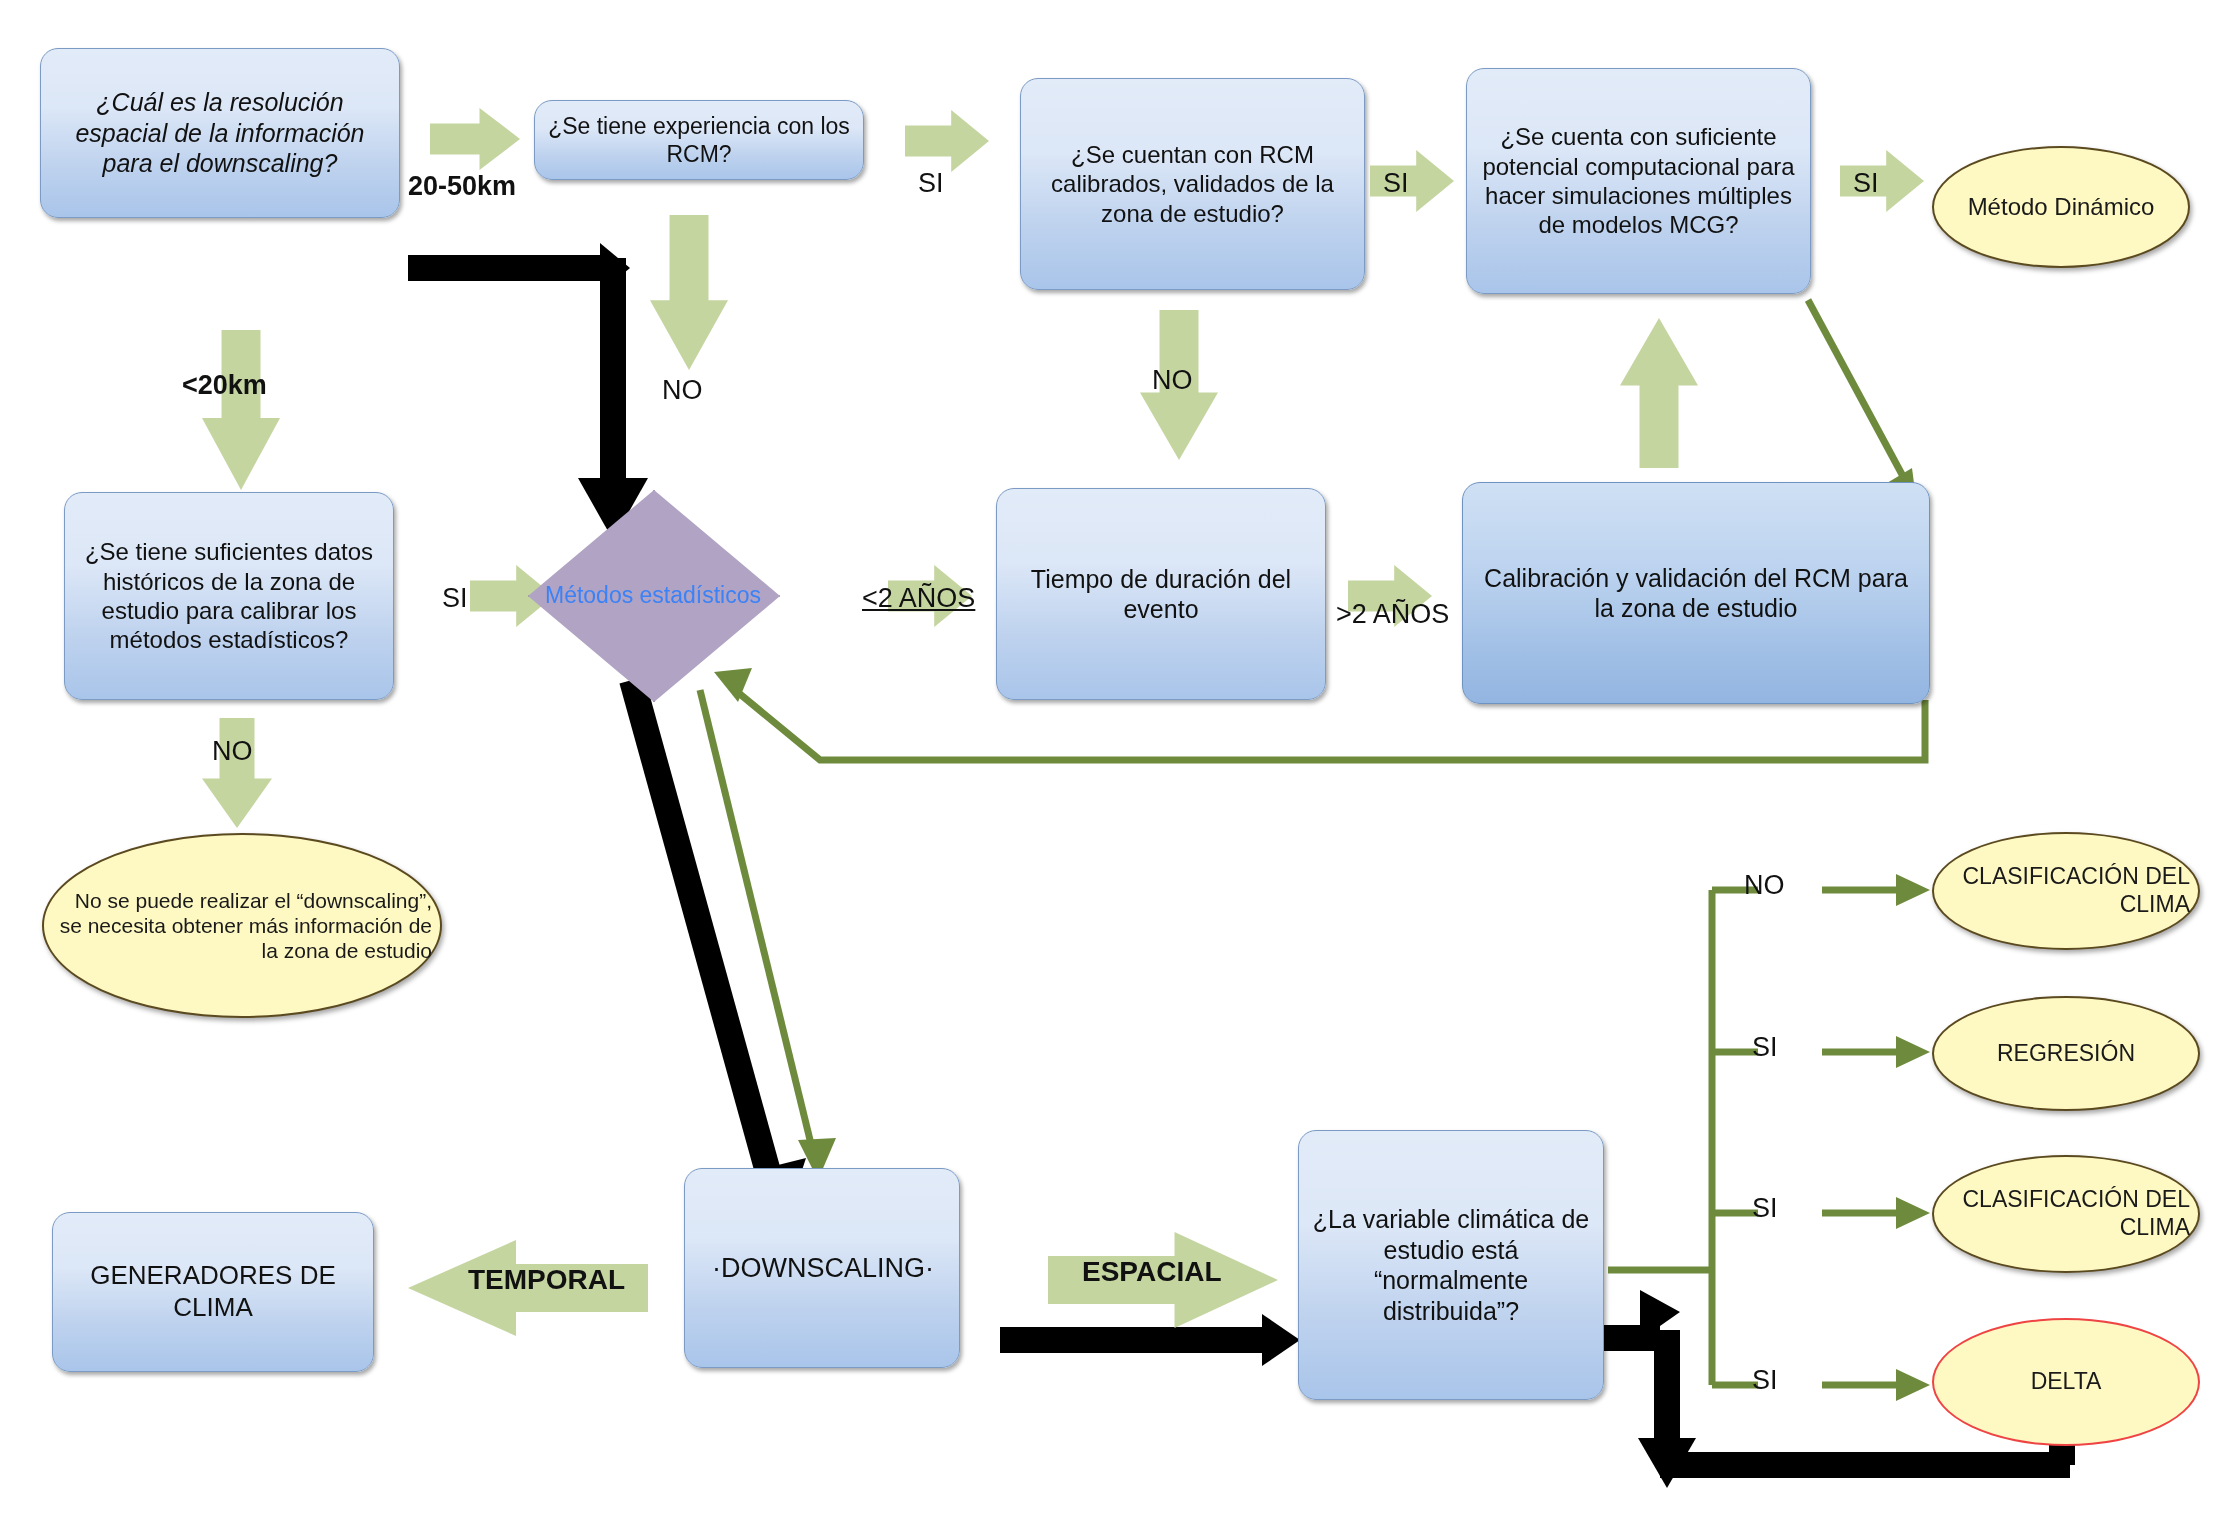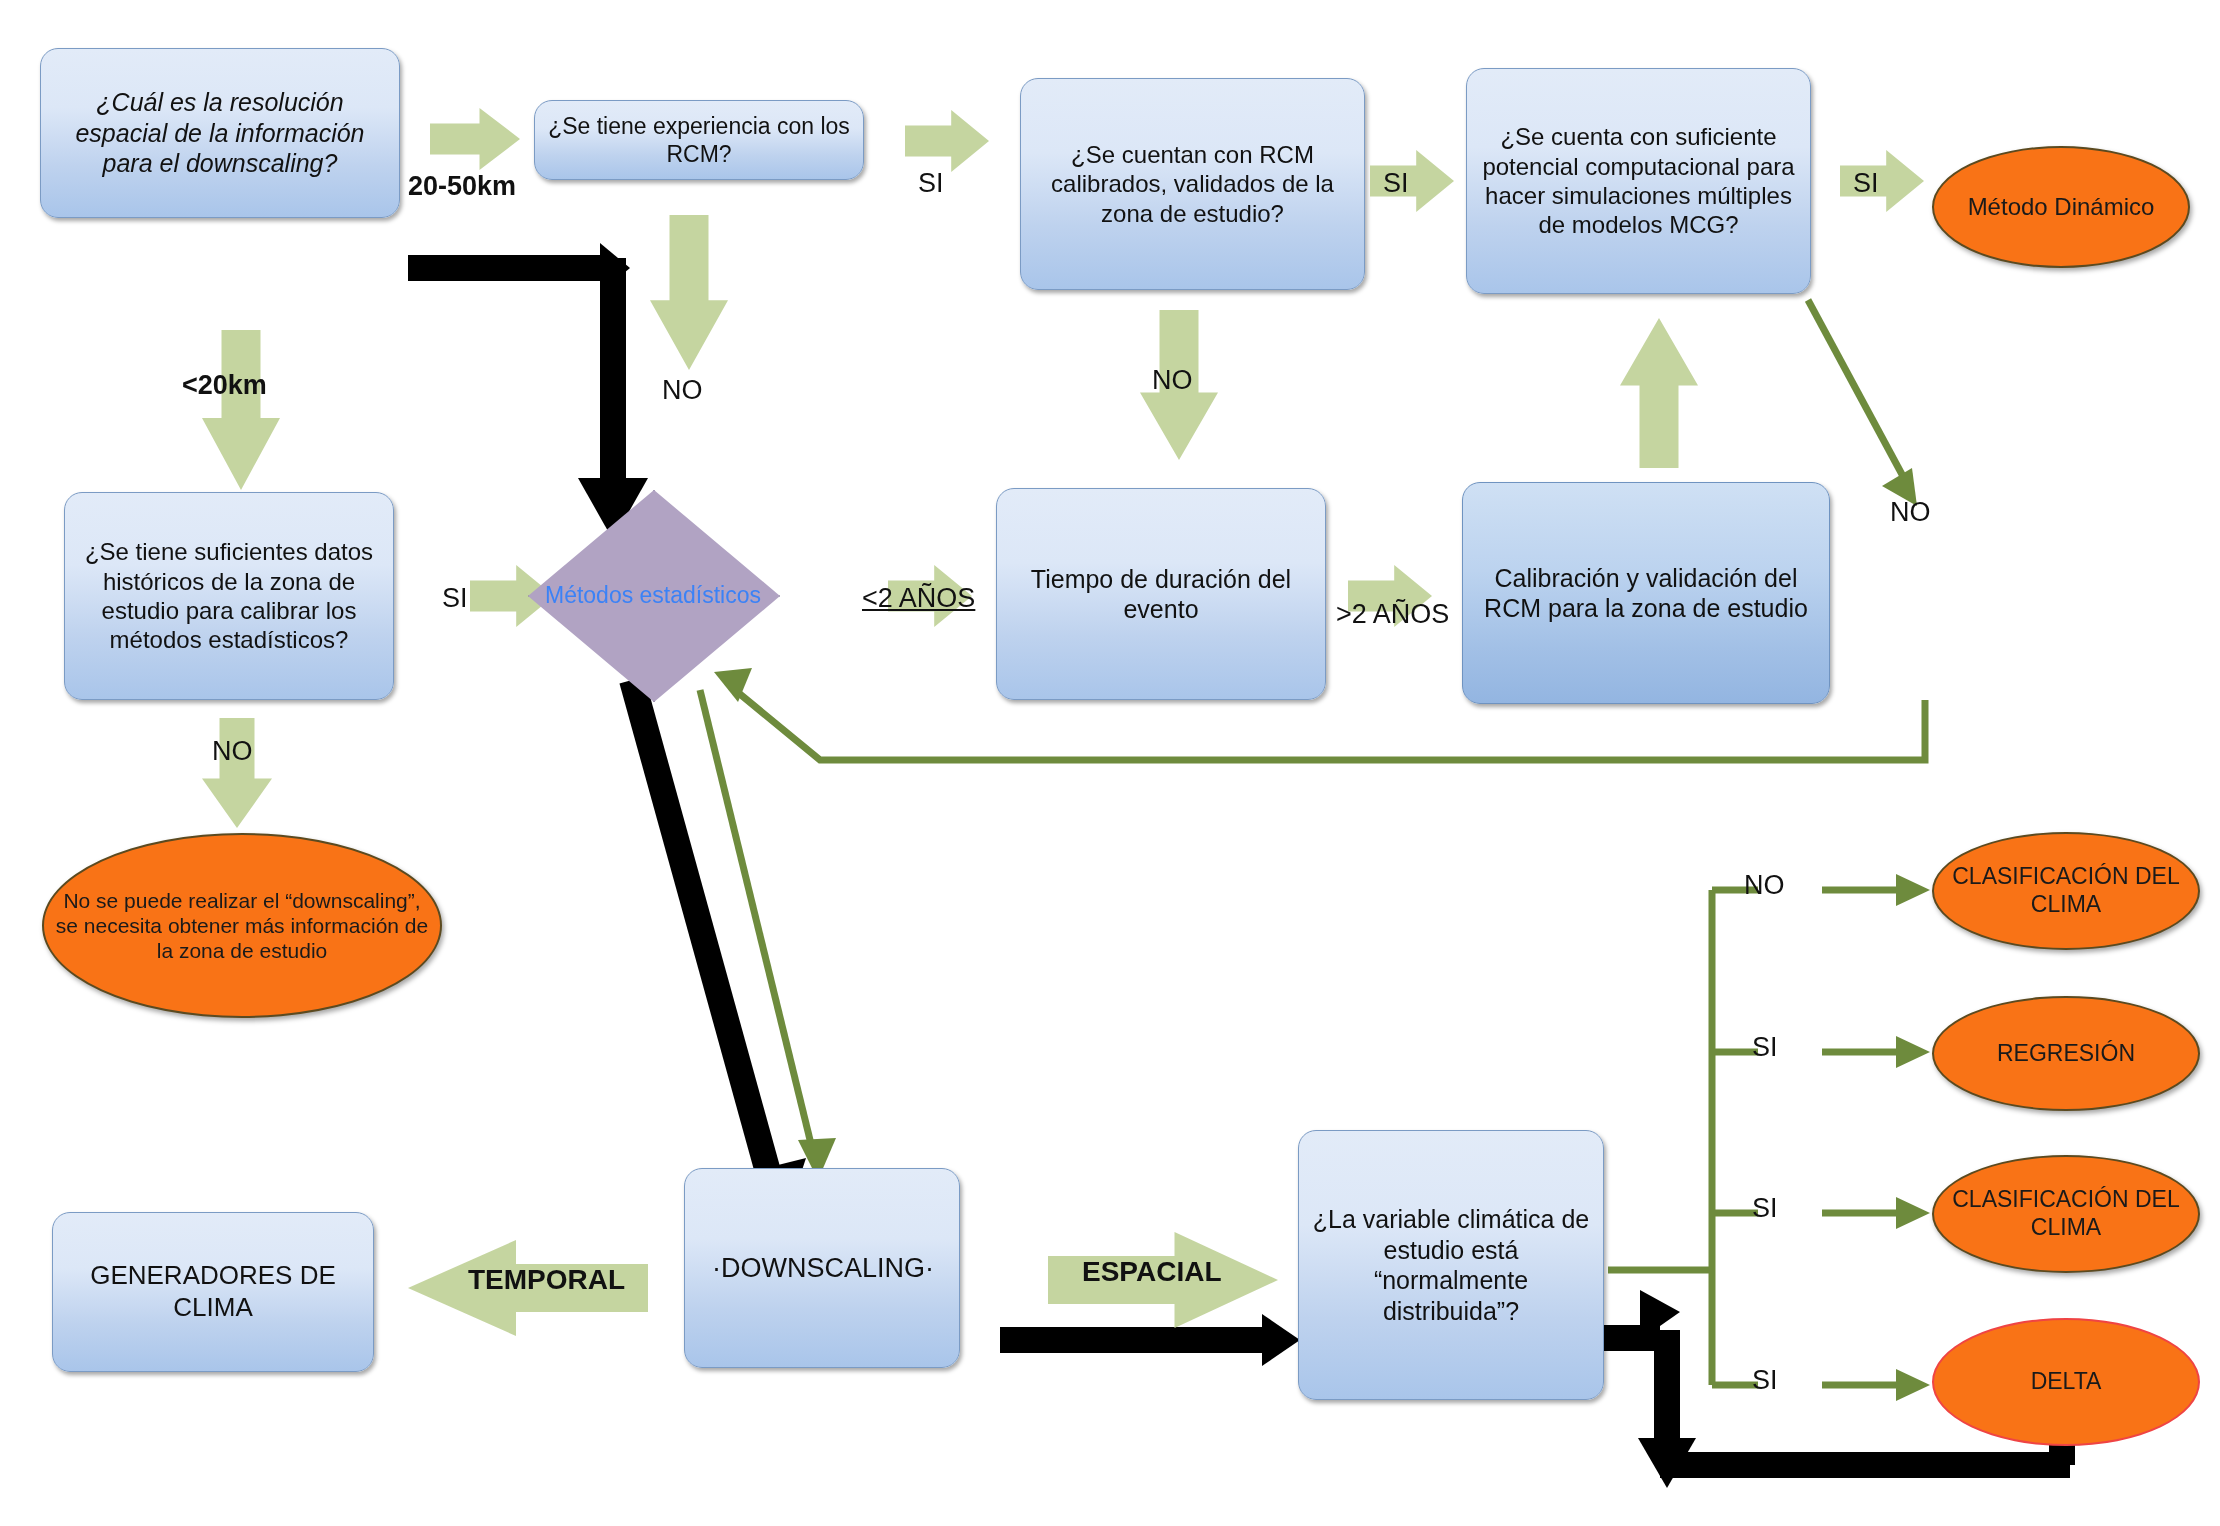--- a/index.html
+++ b/index.html
@@ -18,26 +18,27 @@
     padding:6px 10px;
     line-height:1.22;
   }
   .rbox.deep{
     background:linear-gradient(to bottom,#cfe0f4 0%,#bcd3ef 40%,#a2c0e6 75%,#93b5e1 100%);
     border:1px solid #6f93c0;
   }
 
   .ellipse{
     border-radius:50%;
-    background:#f97316;
+    background:#fef9c3;
     border:2px solid #5b4a20;
     box-shadow:2px 3px 5px rgba(0,0,0,.35);
     color:#1a1a1a;
     line-height:1.2;
     padding:4px 8px;
+    text-align:right;
   }
   .ellipse.bold-outline{border:2px solid #ef4444;box-shadow:none;}
 
   .diamond-wrap{position:absolute;}
   .diamond{
     width:100%;height:100%;
     background:#b1a3c3;
     border:1px solid #8d80a3;
     clip-path:polygon(50% 0,100% 50%,50% 100%,0 50%);
     box-shadow:2px 3px 4px rgba(0,0,0,.3);
@@ -172,21 +173,21 @@
   <div class="garrow right" style="left:888px;top:565px;width:84px;height:62px;"></div>
   <div class="lbl" style="left:862px;top:583px;font-size:27px;text-decoration:underline;">&lt;2 AÑOS</div>
 
   <div class="node rbox" style="left:996px;top:488px;width:330px;height:212px;font-size:25px;">
     <span>Tiempo de duración del evento</span>
   </div>
 
   <div class="garrow right" style="left:1348px;top:565px;width:84px;height:62px;"></div>
   <div class="lbl" style="left:1336px;top:583px;font-size:27px;margin-top:16px;">&gt;2 AÑOS</div>
 
-  <div class="node rbox deep" style="left:1462px;top:482px;width:368px;height:222px;font-size:25px;">
+  <div class="node rbox deep" style="left:1462px;top:482px;width:468px;height:222px;font-size:25px;">
     <span>Calibración y validación del RCM para la zona de estudio</span>
   </div>
 
   <div class="garrow down" style="left:202px;top:718px;width:70px;height:110px;"></div>
   <div class="lbl" style="left:212px;top:736px;font-size:27px;">NO</div>
 
   <div class="node ellipse" style="left:42px;top:833px;width:400px;height:185px;font-size:21px;">
     <span>No se puede realizar el “downscaling”, se necesita obtener más información de la zona de estudio</span>
   </div>
 

